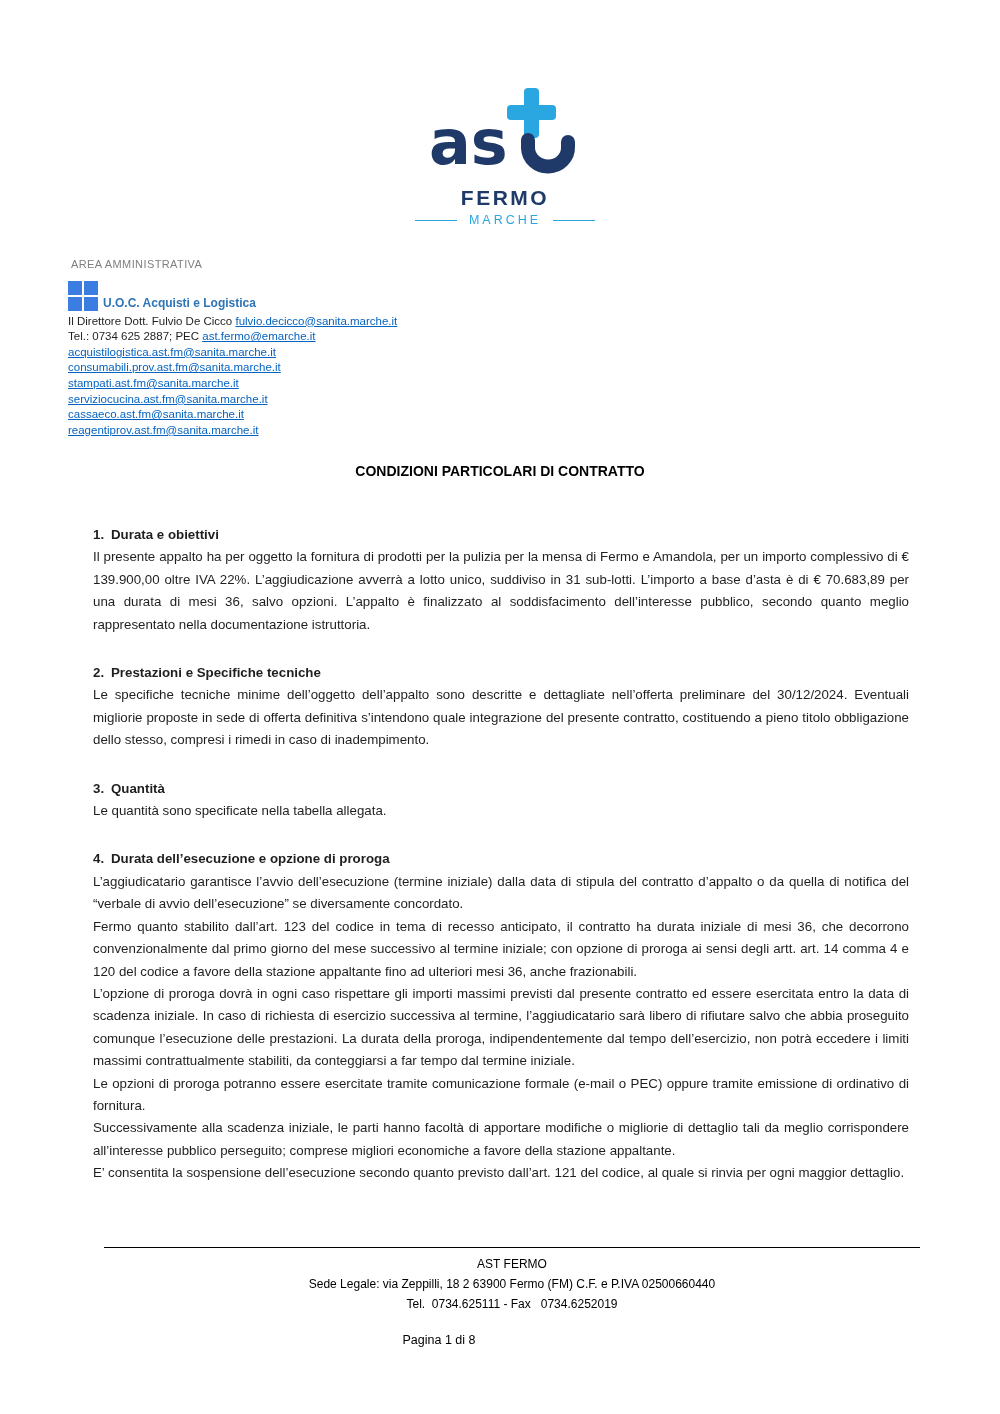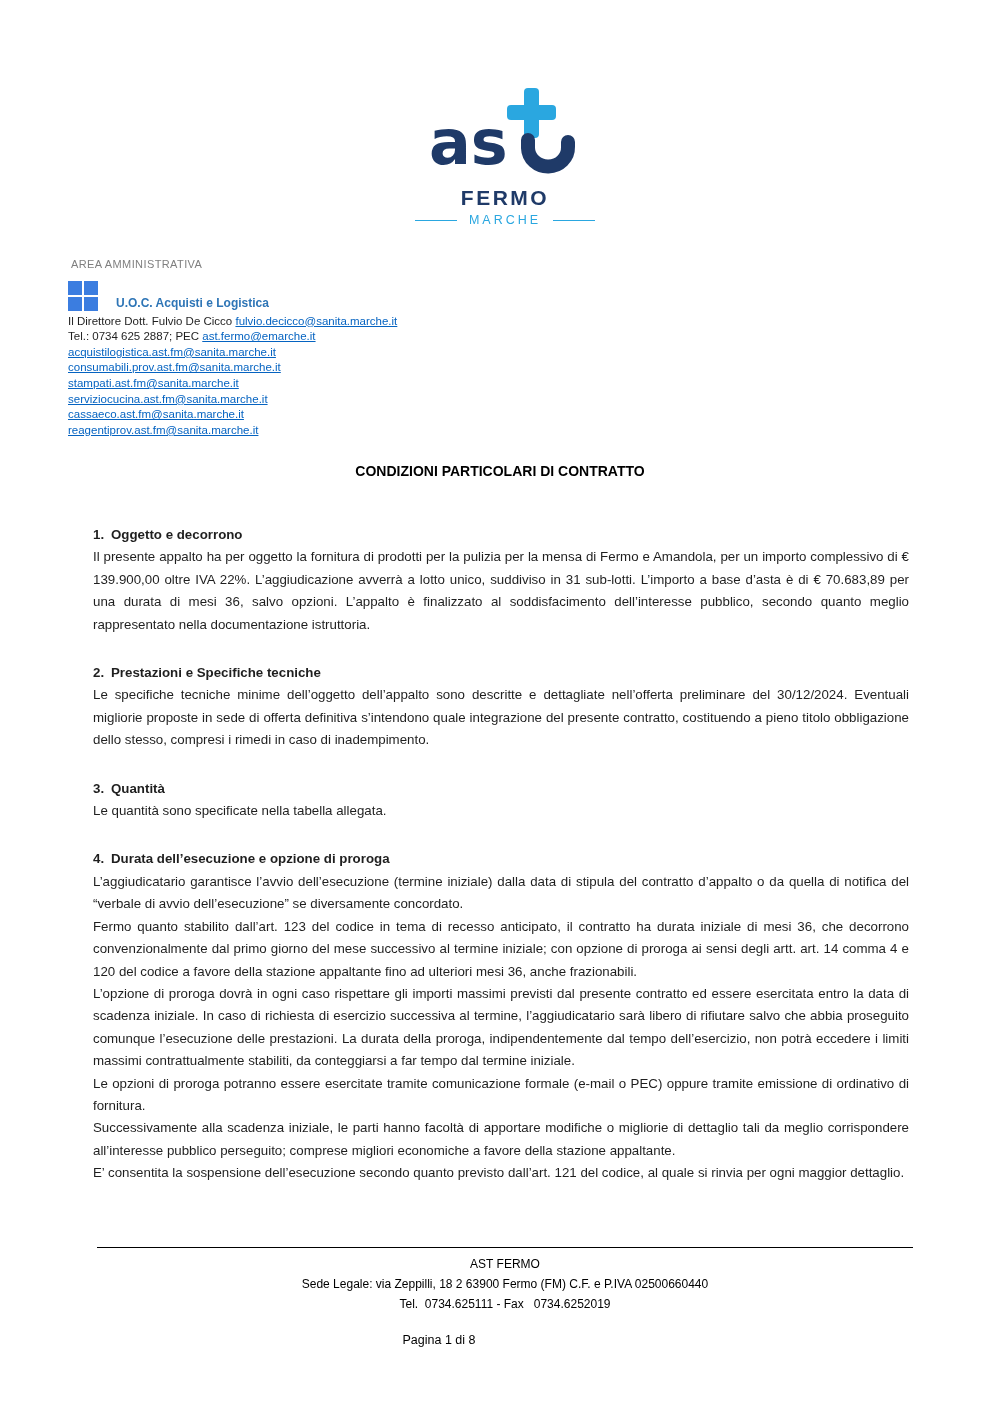--- a/index.html
+++ b/index.html
@@ -62,21 +62,21 @@
   .area-label {
     color: #7f7f7f;
     font-size: 11px;
     letter-spacing: 0.4px;
     margin-left: 3px;
     margin-bottom: 8px;
   }
   .uoc-row {
     display: flex;
     align-items: flex-end;
-    gap: 18px;
+    gap: 5px;
     margin-bottom: 3px;
   }
   .squares-icon {
     display: inline-grid;
     grid-template-columns: 14px 14px;
     grid-template-rows: 14px 14px;
     gap: 2px;
   }
   .squares-icon span { background: #3b7de0; }
   .uoc-label {
@@ -124,21 +124,21 @@
     width: 18px;
   }
   .section p {
     text-align: justify;
   }
 
   
   .footer {
     position: absolute;
     top: 1247px;
-    left: 97px;
+    left: 104px;
     width: 816px;
     text-align: center;
     font-size: 12px;
     line-height: 20px;
     color: #000000;
   }
   .footer-rule {
     border: none;
     border-top: 1.5px solid #000000;
     margin-bottom: 6px;
@@ -200,21 +200,21 @@
     <div class="contact-line"><a>cassaeco.ast.fm@sanita.marche.it</a></div>
     <div class="contact-line"><a>reagentiprov.ast.fm@sanita.marche.it</a></div>
   </div>
 
   <div class="doc-title">CONDIZIONI PARTICOLARI DI CONTRATTO</div>
 
   <div class="content">
 
     <div class="section">
       <div class="sec-heading">
-        <span class="sec-num">1.</span><span>Oggetto e decorrono</span>
+        <span class="sec-num">1.</span><span>Durata e obiettivi</span>
       </div>
       <p>Il presente appalto ha per oggetto la fornitura di prodotti per la pulizia per la mensa di Fermo e Amandola, per un importo complessivo di € 139.900,00 oltre IVA 22%. L’aggiudicazione avverrà a lotto unico, suddiviso in 31 sub-lotti. L’importo a base d’asta è di € 70.683,89 per una durata di mesi 36, salvo opzioni. L’appalto è finalizzato al soddisfacimento dell’interesse pubblico, secondo quanto meglio rappresentato nella documentazione istruttoria.</p>
     </div>
 
     <div class="section">
       <div class="sec-heading">
         <span class="sec-num">2.</span><span>Prestazioni e Specifiche tecniche</span>
       </div>
       <p>Le specifiche tecniche minime dell’oggetto dell’appalto sono descritte e dettagliate nell’offerta preliminare del 30/12/2024. Eventuali migliorie proposte in sede di offerta definitiva s’intendono quale integrazione del presente contratto, costituendo a pieno titolo obbligazione dello stesso, compresi i rimedi in caso di inadempimento.</p>
     </div>

